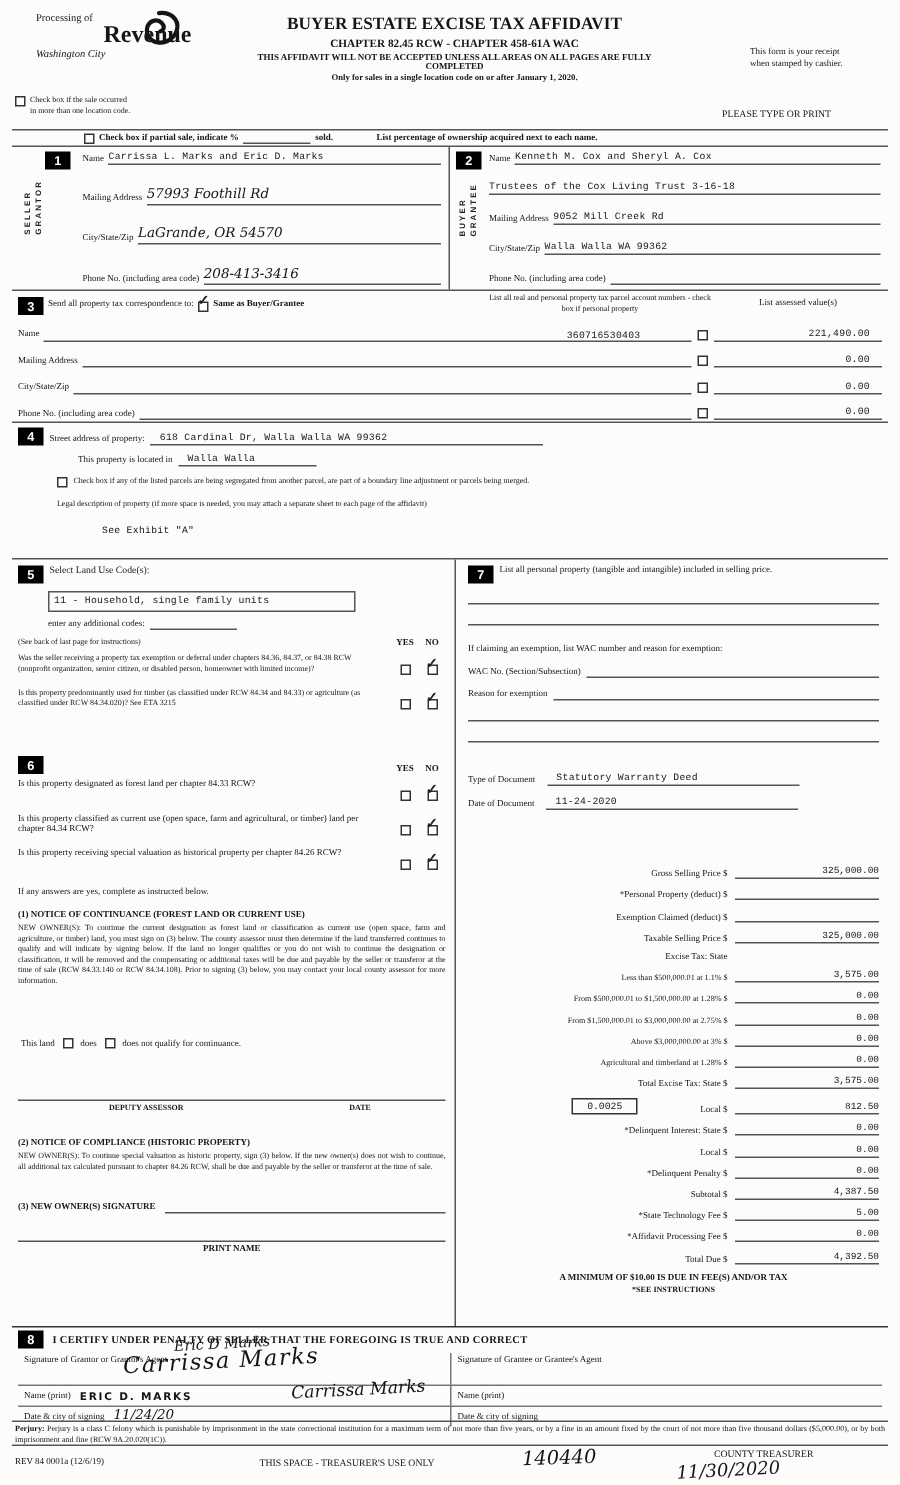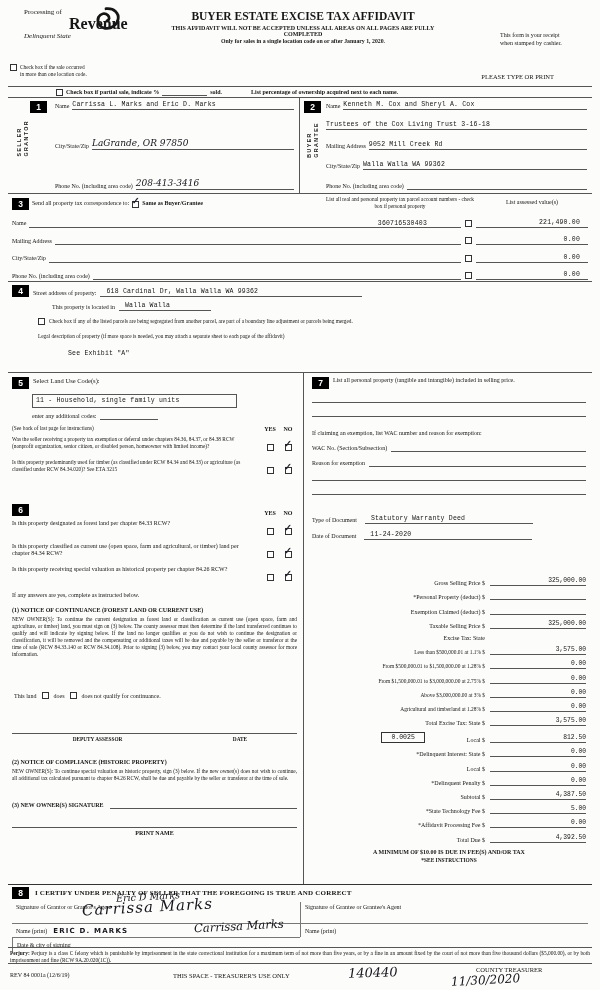--- a/index.html
+++ b/index.html
@@ -144,24 +144,25 @@
 
 <div id="page">
 
   <div id="hdr" class="abs">
     <div id="logo">
       <div class="dept">Processing of</div>
       <svg width="32" height="28" viewBox="0 0 34 30">
         <path d="M17 4 C26 3 31 9 30 15 C29 21 23 26 16 25 C10 24 7 18 9 13 C11 9 16 8 19 11 C21 13 21 16 18 17" fill="none" stroke="#151515" stroke-width="3" stroke-linecap="round"></path>
       </svg>
       <div class="rev">Revenue</div>
-      <div class="wst">Delinquent State</div>
+      <div class="wst">Washington City</div>
     </div>
     <div id="titleblk">
       <div class="title">BUYER ESTATE EXCISE TAX AFFIDAVIT</div>
+      <div class="chapter">CHAPTER 82.45 RCW - CHAPTER 458-61A WAC</div>
       <div class="warn">THIS AFFIDAVIT WILL NOT BE ACCEPTED UNLESS ALL AREAS ON ALL PAGES ARE FULLY COMPLETED</div>
       <div class="onlyfor">Only for sales in a single location code on or after January 1, 2020.</div>
     </div>
     <div id="receipt">
       <div>This form is your receipt</div>
       <div>when stamped by cashier.</div>
     </div>
   </div>
 
   <div id="locrow" class="abs">
@@ -189,22 +190,26 @@
       <div class="vstrip">
         <span class="vtext">SELLER</span>
         <span class="vtext">GRANTOR</span>
       </div>
       <div class="pfields">
         <div class="frow">
           <span class="lbl">Name</span>
           <span class="fval typed">Carrissa L. Marks and Eric D. Marks</span>
         </div>
         <div class="frow">
+          <span class="lbl">Mailing Address</span>
+          <span class="fval hw hwv">57993 Foothill Rd</span>
+        </div>
+        <div class="frow">
           <span class="lbl">City/State/Zip</span>
-          <span class="fval hw hwv">LaGrande, OR 97850</span>
+          <span class="fval hw hwv">LaGrande, OR 54570</span>
         </div>
         <div class="frow">
           <span class="lbl">Phone No. (including area code)</span>
           <span class="fval hw hwv">208-413-3416</span>
         </div>
       </div>
     </div>
     <div class="party p2">
       <span class="numbox">2</span>
       <div class="vstrip">
@@ -498,20 +503,24 @@
       <div class="s8c row1 r">
         <span class="s8sig">Signature of Grantee or Grantee's Agent</span>
       </div>
       <div class="s8c">
         <span class="lbl">Name (print)</span>
         <span class="hwprint">ERIC D. MARKS</span>
       </div>
       <div class="s8c r">
         <span class="lbl">Name (print)</span>
       </div>
+      <div class="s8c">
+        <span class="lbl">Date &amp; city of signing</span>
+        <span class="hw hwv">11/24/20</span>
+      </div>
       <div class="s8c r">
         <span class="lbl">Date &amp; city of signing</span>
       </div>
     </div>
     <span class="hw sig" id="sigEric">Eric D Marks</span>
     <span class="hw sig" id="sigCarrissa">Carrissa Marks</span>
     <span class="hw sig" id="sigCarrissa2">Carrissa Marks</span>
   </div>
 
   <div id="perjury" class="abs just">

